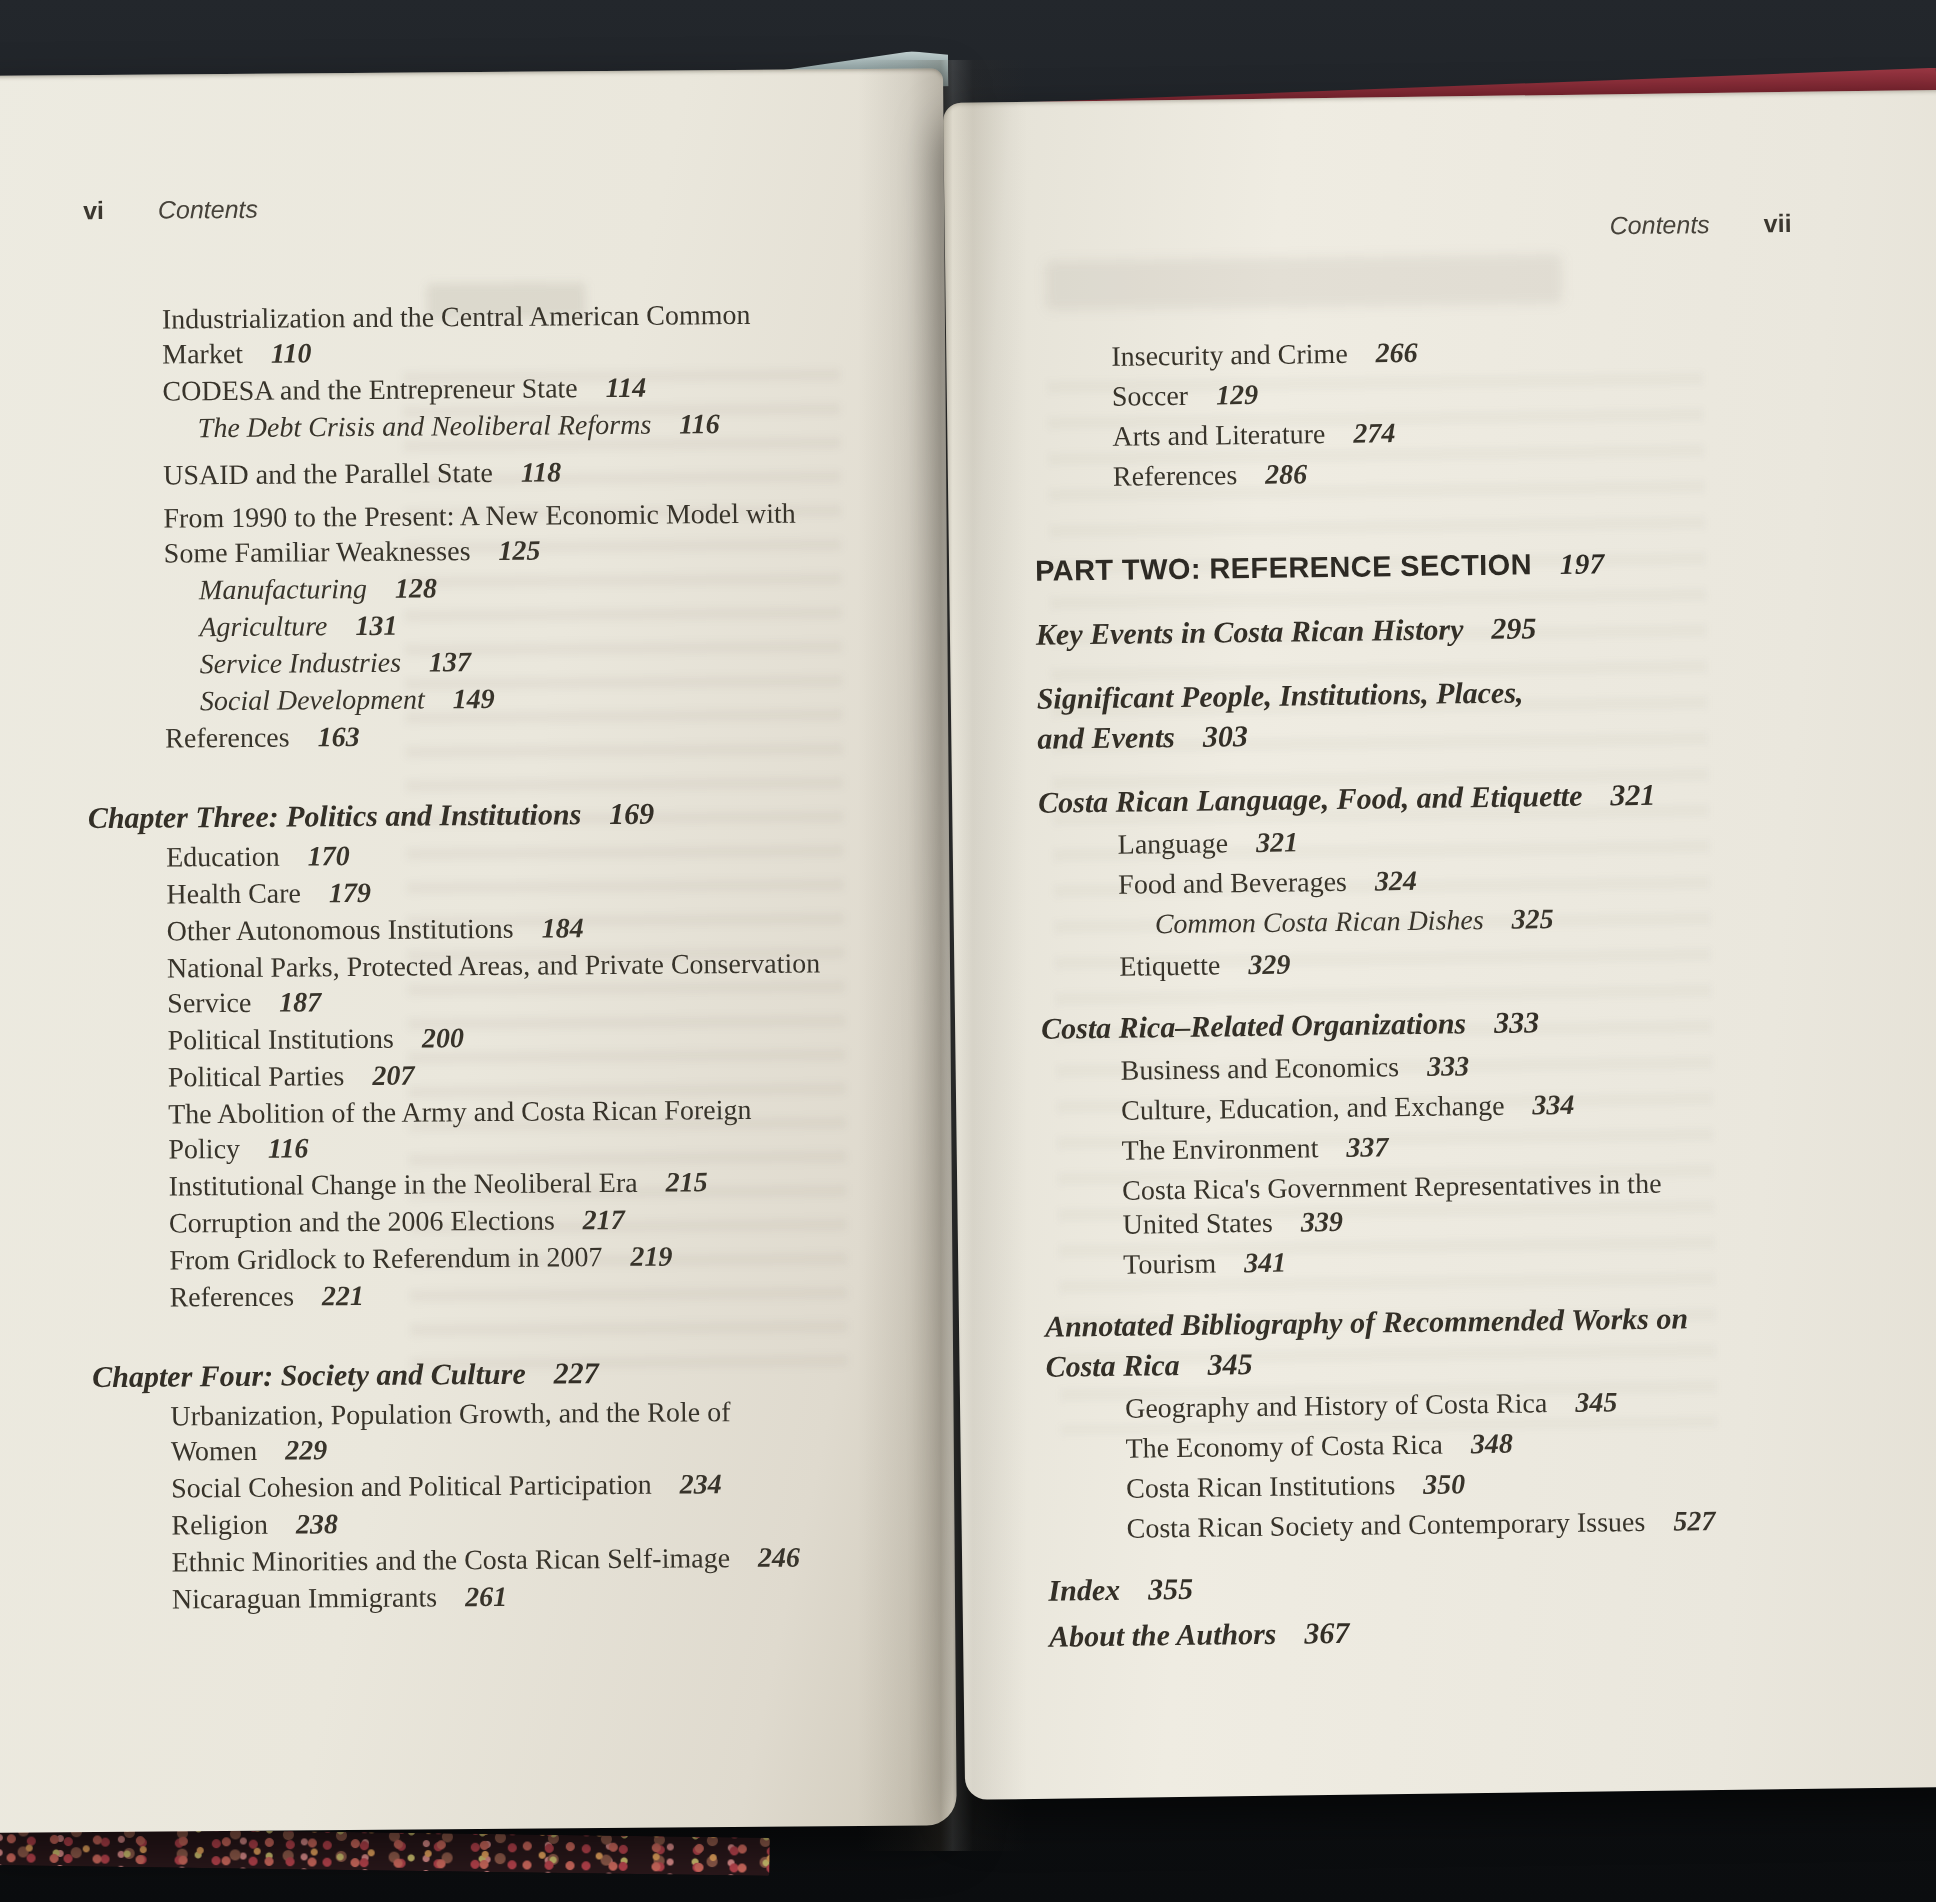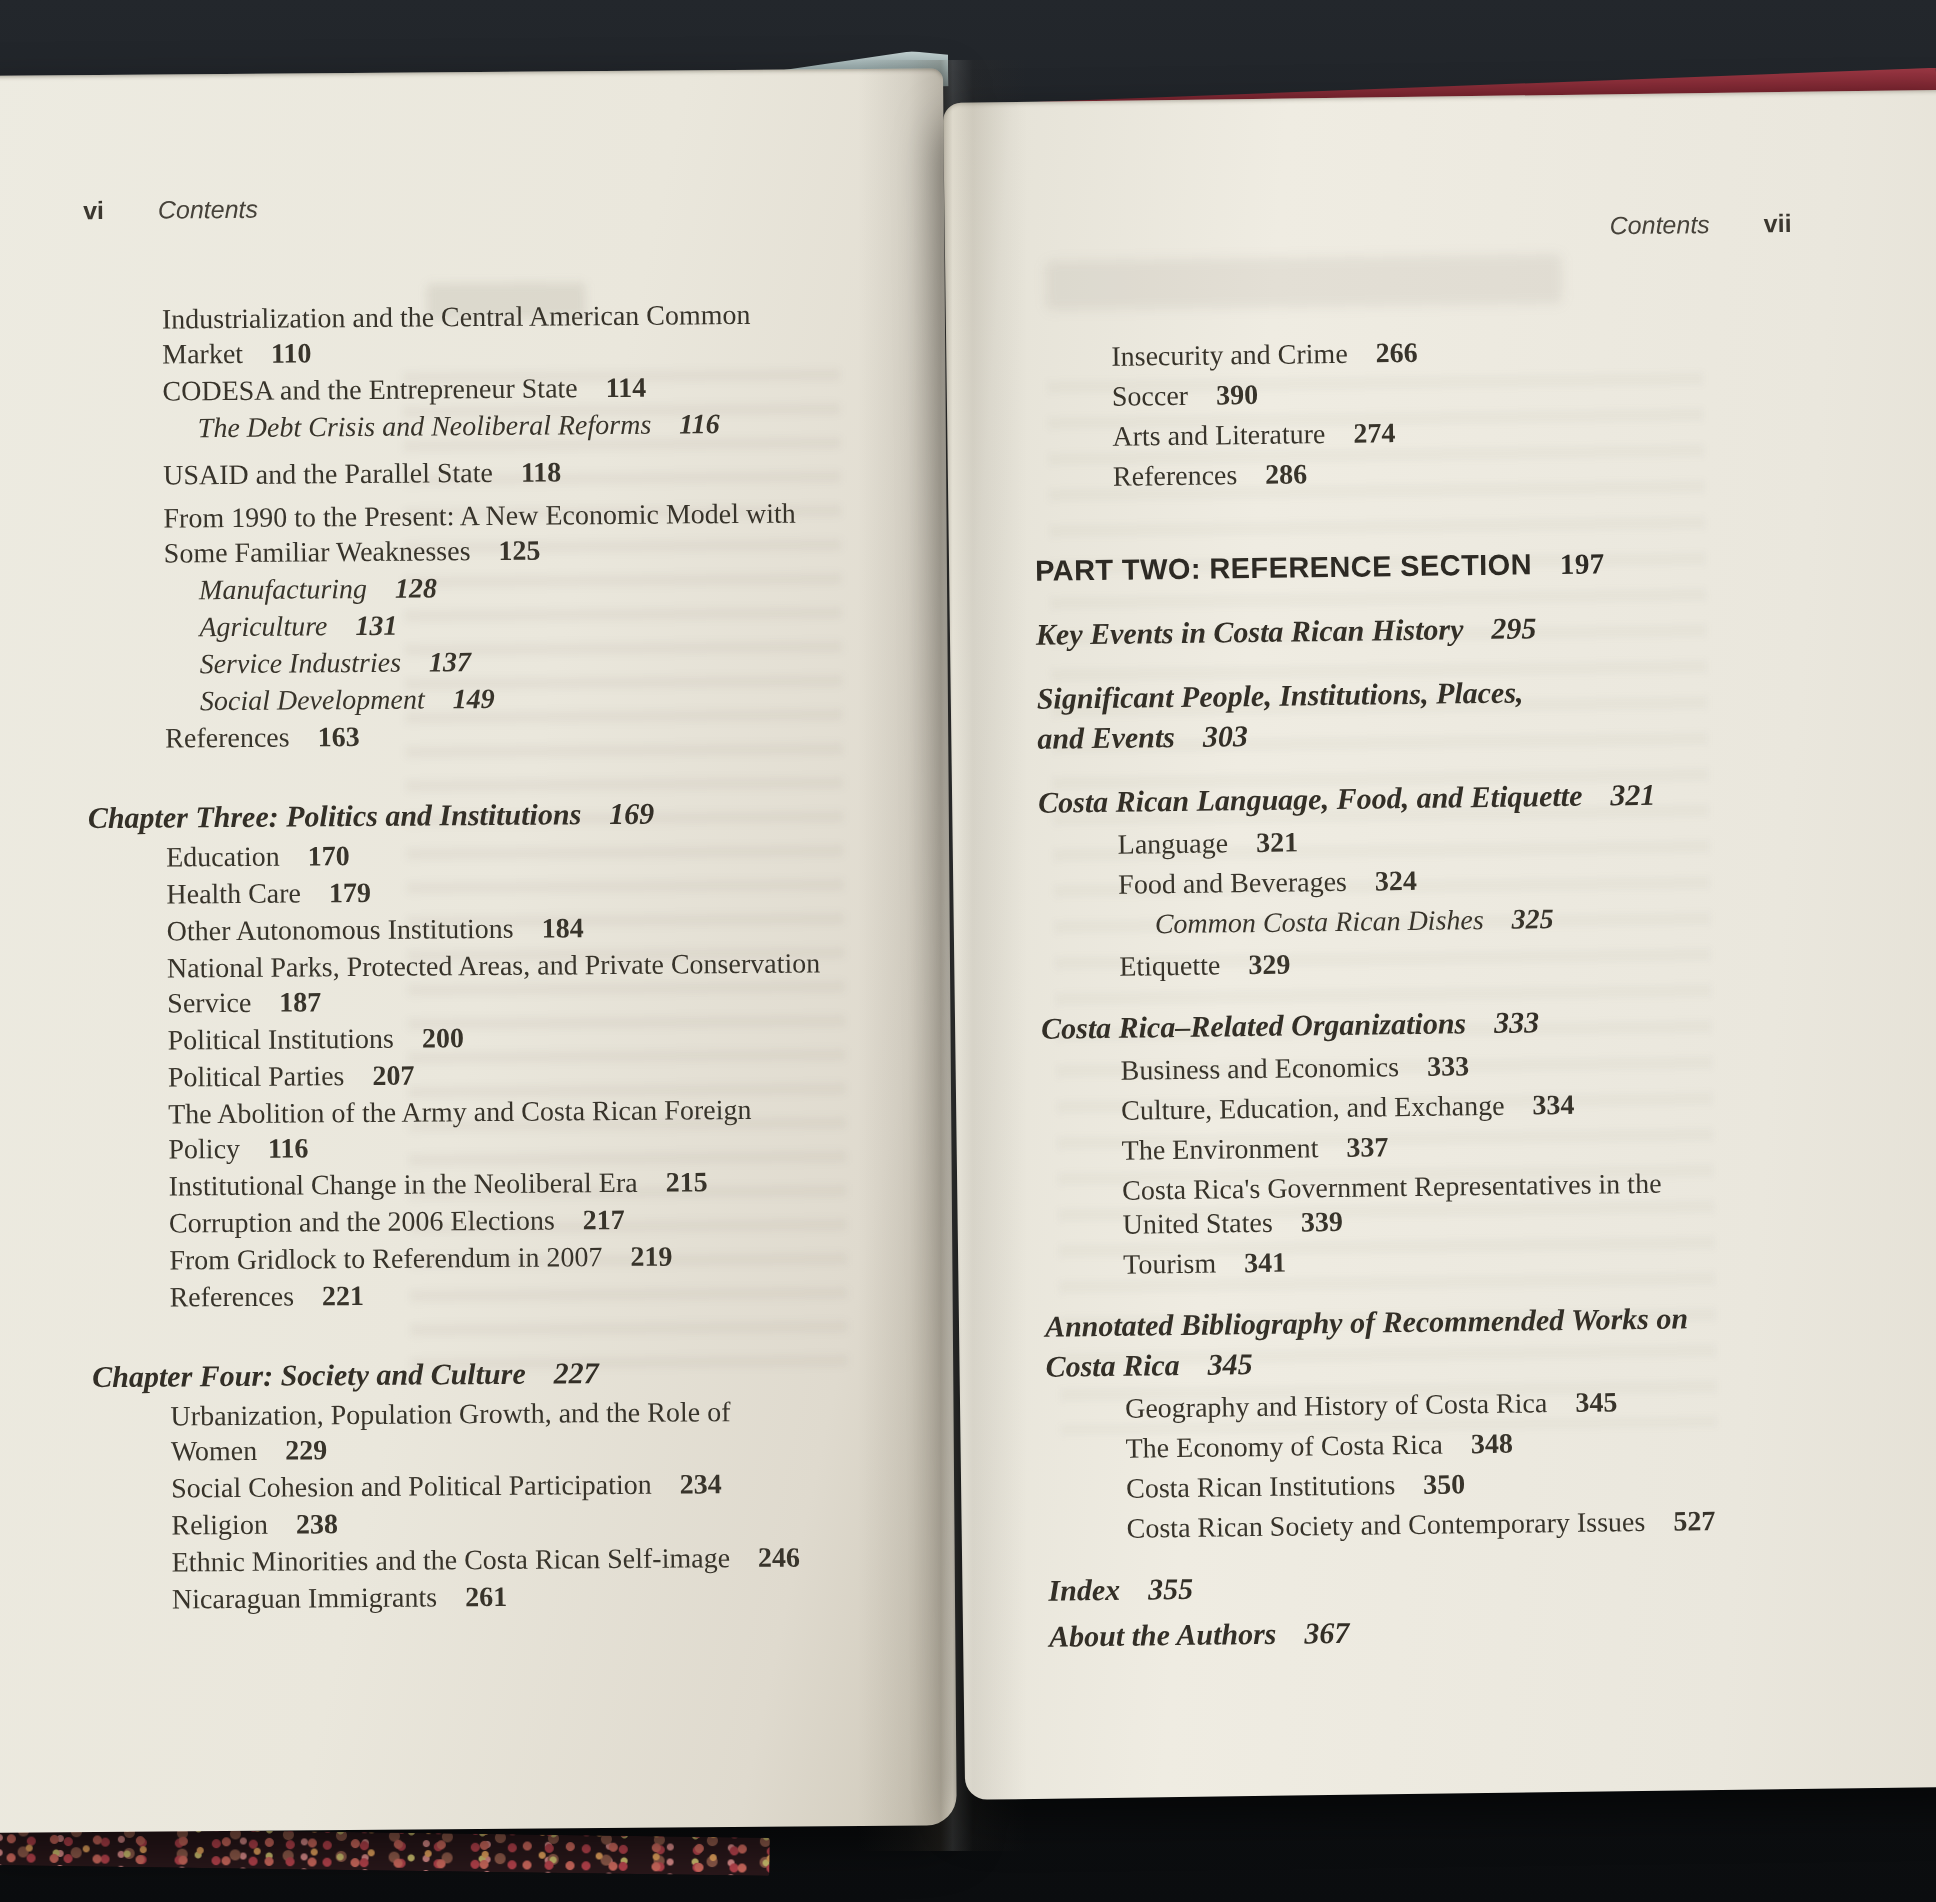--- a/index.html
+++ b/index.html
@@ -89,21 +89,21 @@
   .lvl2{margin-left:113px;font-style:italic;}
   .toc-right .lvl1{margin-left:79px;}
   .toc-right .lvl2{margin-left:115px;}
   .chapter{font-weight:bold;font-style:italic;font-size:30px;line-height:40px;color:#332f27;}
   .part{
     font-family:"Liberation Sans","DejaVu Sans",sans-serif;
     font-weight:bold;font-style:normal;font-size:29px;line-height:40px;
     letter-spacing:0.4px;color:#2d2a24;
   }
   .part .pagenum{font-family:"Liberation Serif","DejaVu Serif",serif;}
-  .pagenum{font-weight:bold;margin-left:28px;}
+  .pagenum{font-weight:bold;font-style:italic;margin-left:28px;}
   .gap-xs{margin-top:8px !important;}
   .gap-sm{margin-top:12px !important;}
   .gap-lg{margin-top:24px !important;}
   .gap-xl{margin-top:56px !important;}
   .toc-left .gap-lg{margin-top:42px !important;}
   .toc-left .gap-sm{margin-top:12px !important;}
 </style>
 </head>
 <body>
 
@@ -218,21 +218,21 @@
     <div class="ghost ghost-lines-right"></div>
     <div class="running-head rh-right">
       <span class="rh-title">Contents</span>
       <span class="rh-folio">vii</span>
     </div>
     <div class="toc toc-right">
         <div class="entry lvl1">
           <div class="line"><span>Insecurity and Crime</span><span class="pagenum">266</span></div>
         </div>
         <div class="entry lvl1">
-          <div class="line"><span>Soccer</span><span class="pagenum">390</span></div>
+          <div class="line"><span>Soccer</span><span class="pagenum">129</span></div>
         </div>
         <div class="entry lvl1">
           <div class="line"><span>Arts and Literature</span><span class="pagenum">274</span></div>
         </div>
         <div class="entry lvl1">
           <div class="line"><span>References</span><span class="pagenum">286</span></div>
         </div>
         <div class="entry lvl0 part gap-xl">
           <div class="line"><span>PART TWO: REFERENCE SECTION</span><span class="pagenum">197</span></div>
         </div>

